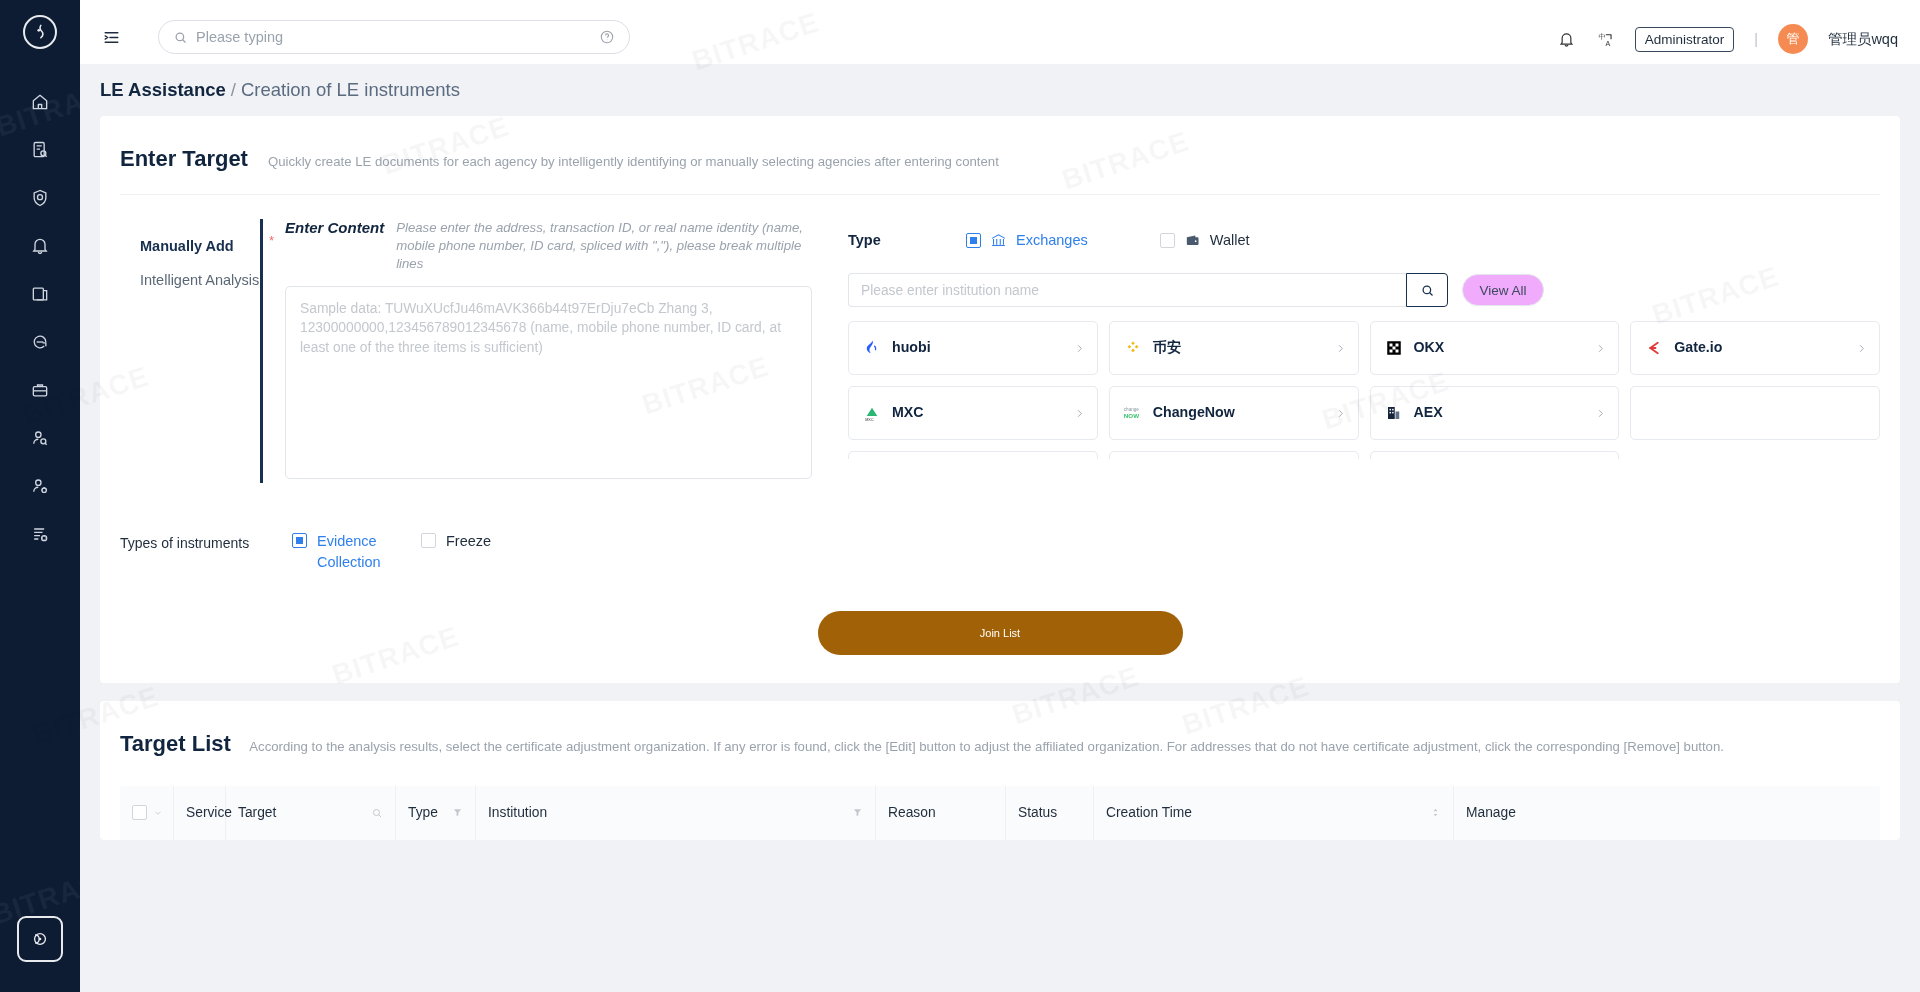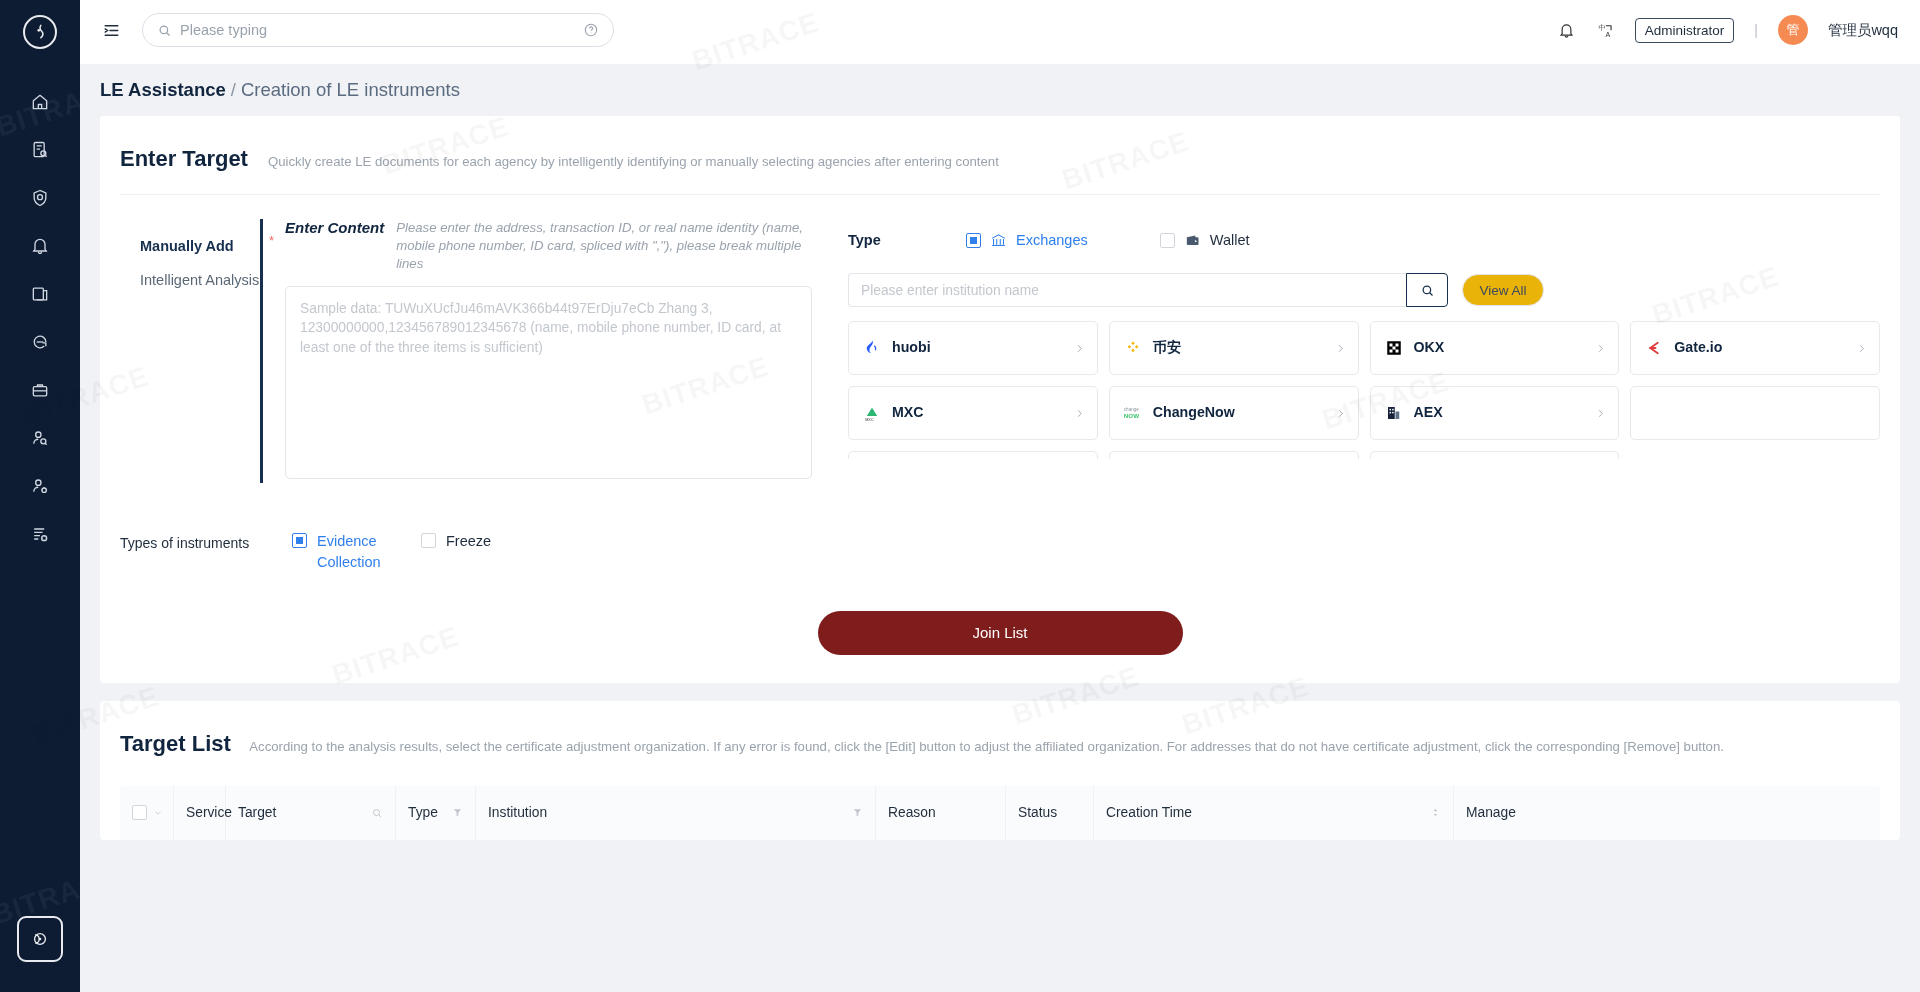--- a/index.html
+++ b/index.html
@@ -38,22 +38,22 @@
     width: 46px; height: 46px; border-radius: 9px;
     border: 2px solid #e8eaee;
     display: flex; align-items: center; justify-content: center;
     color: #e8eaee; cursor: pointer;
   }
 
   
   .main { flex: 1; height: 992px; display: flex; flex-direction: column; background: #f0f2f5; overflow: hidden; }
 
   .topbar {
-    height: 64px; background: #fff; display: flex; align-items: center;
-    padding: 0 22px 4px 14px; flex: 0 0 64px;
+    height: 64px; background: #fff; display: flex; align-items: flex-end;
+    padding: 0 22px 10px 14px; flex: 0 0 64px; gap: 16px;
   }
   .collapse-btn { width: 34px; height: 34px; display: flex; align-items: center; justify-content: center; color: #1f2d3d; cursor: pointer; }
   .search-box {
     margin-left: 14px; width: 472px; height: 34px;
     border: 1px solid #dcdfe6; border-radius: 17px;
     display: flex; align-items: center; padding: 0 14px; gap: 8px;
     background: #fff;
   }
   .search-box .mag { color: #9aa3ad; display: flex; }
   .search-box input {
@@ -146,21 +146,21 @@
     font-family: "Liberation Sans", sans-serif; font-size: 13.8px; color: #303133;
   }
   .inst-input::placeholder { color: #c3c8ce; }
   .inst-btn {
     width: 42px; height: 34px; border: 1px solid #17304f; background: #fff;
     border-radius: 0 4px 4px 0; display: flex; align-items: center; justify-content: center;
     color: #17304f; cursor: pointer;
   }
   .view-all {
     width: 82px; height: 32px; border: 1px solid #e2e5ea; border-radius: 16px;
-    background: #eab308; font-size: 13.5px; color: #3d4a5c; cursor: pointer;
+    background: #f0abfc; font-size: 13.5px; color: #3d4a5c; cursor: pointer;
     font-family: "Liberation Sans", sans-serif;
     display: flex; align-items: center; justify-content: center;
   }
 
   .ex-grid-wrap { height: 138px; overflow: hidden; margin-top: 14px; position: relative; }
   .ex-grid { display: grid; grid-template-columns: repeat(4, 1fr); gap: 11px; }
   .ex-card {
     height: 54px; border: 1px solid #e6e9ed; border-radius: 5px; background: #fff;
     display: flex; align-items: center; padding: 0 12px; gap: 9px; cursor: pointer;
   }
@@ -172,22 +172,22 @@
   .instr-label { width: 172px; flex: 0 0 172px; text-align: left; padding-right: 24px; font-size: 14px; color: #1f2d3d; padding-top: 4px; }
   .instr-opts { display: flex; gap: 32px; }
   .instr-opt { display: flex; align-items: flex-start; gap: 10px; cursor: pointer; }
   .instr-opt .cbox { margin-top: 2px; }
   .instr-txt { font-size: 14.5px; width: 72px; line-height: 1.45; }
   .instr-txt.on { color: #2f80ed; }
   .instr-txt.off { color: #1f2d3d; width: auto; }
 
   .join-wrap { display: flex; justify-content: center; margin-top: 38px; }
   .join-btn {
-    width: 365px; height: 44px; background: #7f1d1d; color: #fff;
-    border: 0; border-radius: 22px; font-size: 15px; cursor: pointer;
+    width: 365px; height: 44px; background: #a16207; color: #fff;
+    border: 0; border-radius: 22px; font-size: 11px; cursor: pointer;
     font-family: "Liberation Sans", sans-serif;
   }
 
   
   .card.second { margin-top: 18px; padding-bottom: 0; }
   .tl-head { padding: 30px 0 10px 0; }
   .tl-title { font-size: 22px; font-weight: bold; color: #11253f; display: inline; }
   .tl-sub { font-size: 13.2px; color: #9aa3ad; display: inline; margin-left: 14px; line-height: 2.35; }
 
   .table-head {

